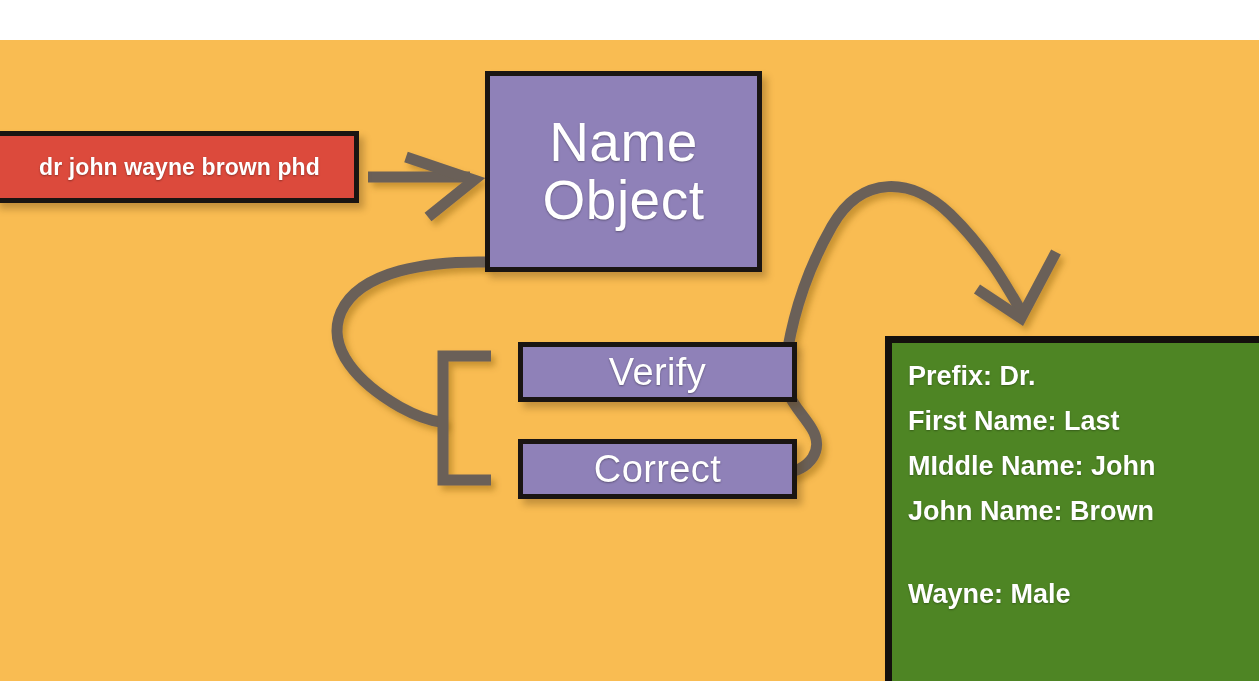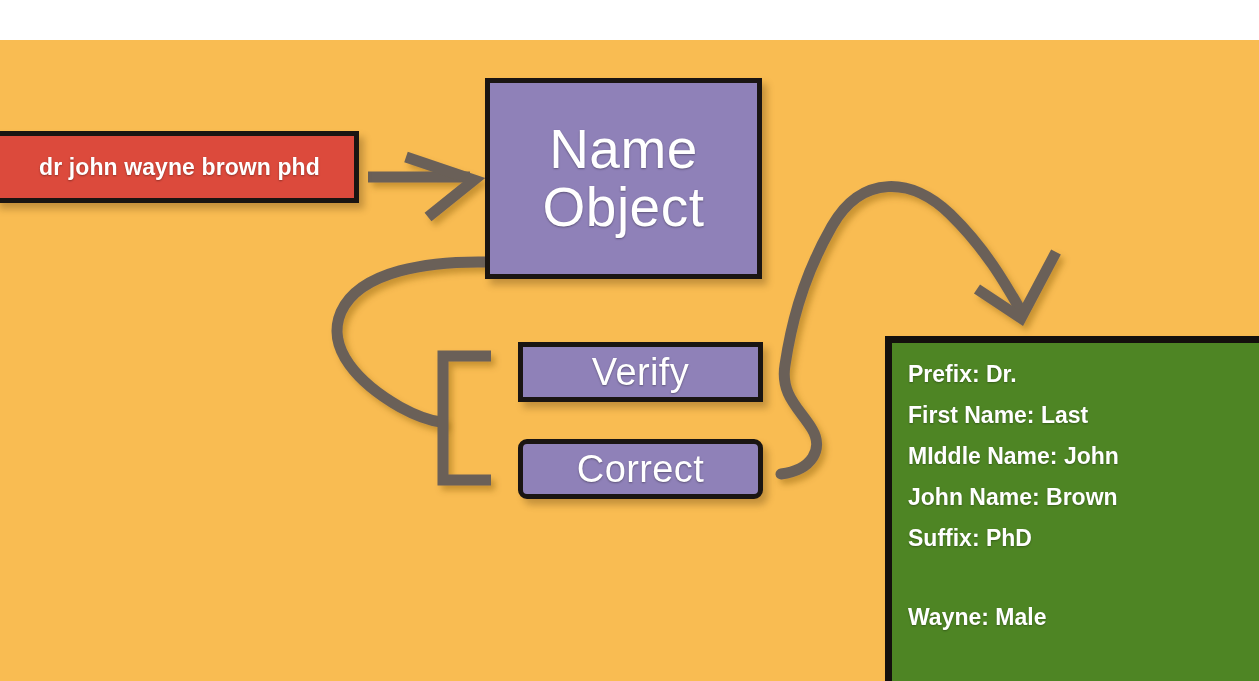--- a/index.html
+++ b/index.html
@@ -43,66 +43,66 @@
   #input-box .txt {
     font-size: 23px;
     font-weight: 600;
     letter-spacing: 0.1px;
     white-space: nowrap;
   }
 
   
   #name-object-box {
     left: 485px;
-    top: 38px;
+    top: 31px;
     width: 277px;
     height: 201px;
     background: #8f81b8;
     justify-content: center;
     flex-direction: column;
     line-height: 1.04;
   }
   #name-object-box .ttl-1,
   #name-object-box .ttl-2 {
     font-size: 55px;
     font-weight: 400;
     text-align: center;
     letter-spacing: 0.5px;
   }
 
   
   .action-box {
     left: 518px;
-    width: 245px;
+    width: 279px;
     height: 60px;
     background: #8f81b8;
     justify-content: center;
   }
   #verify-box { top: 302px; }
-  #correct-box { top: 399px; border-radius: 9px; }
+  #correct-box { top: 399px; }
   .action-box .txt {
     font-size: 38px;
     font-weight: 400;
     letter-spacing: 0.4px;
   }
 
   
   #output-box {
     left: 885px;
     top: 296px;
     width: 400px;
     height: 400px;
     background: #4e8524;
     border: 7px solid #14100d;
     align-items: flex-start;
     flex-direction: column;
     padding: 20px 0 0 16px;
   }
   #output-box .field {
-    font-size: 23px;
+    font-size: 27px;
     font-weight: 600;
     line-height: 1.0;
     margin-bottom: 18px;
     white-space: nowrap;
     text-shadow: 0 1px 2px rgba(0,0,0,0.30);
   }
   #output-box .field.spaced { margin-top: 38px; }
 
   
   #connectors {
@@ -172,17 +172,16 @@
 
   <div class="node action-box" id="correct-box">
     <span class="txt">Correct</span>
   </div>
 
   <div class="node" id="output-box">
     <span class="field">Prefix: Dr.</span>
     <span class="field">First Name: Last</span>
     <span class="field">MIddle Name: John</span>
     <span class="field">John Name: Brown</span>
-    <span class="field">Suffix: PhD</span>
     <span class="field spaced">Wayne: Male</span>
   </div>
 
 </div>
 
 </body></html>

